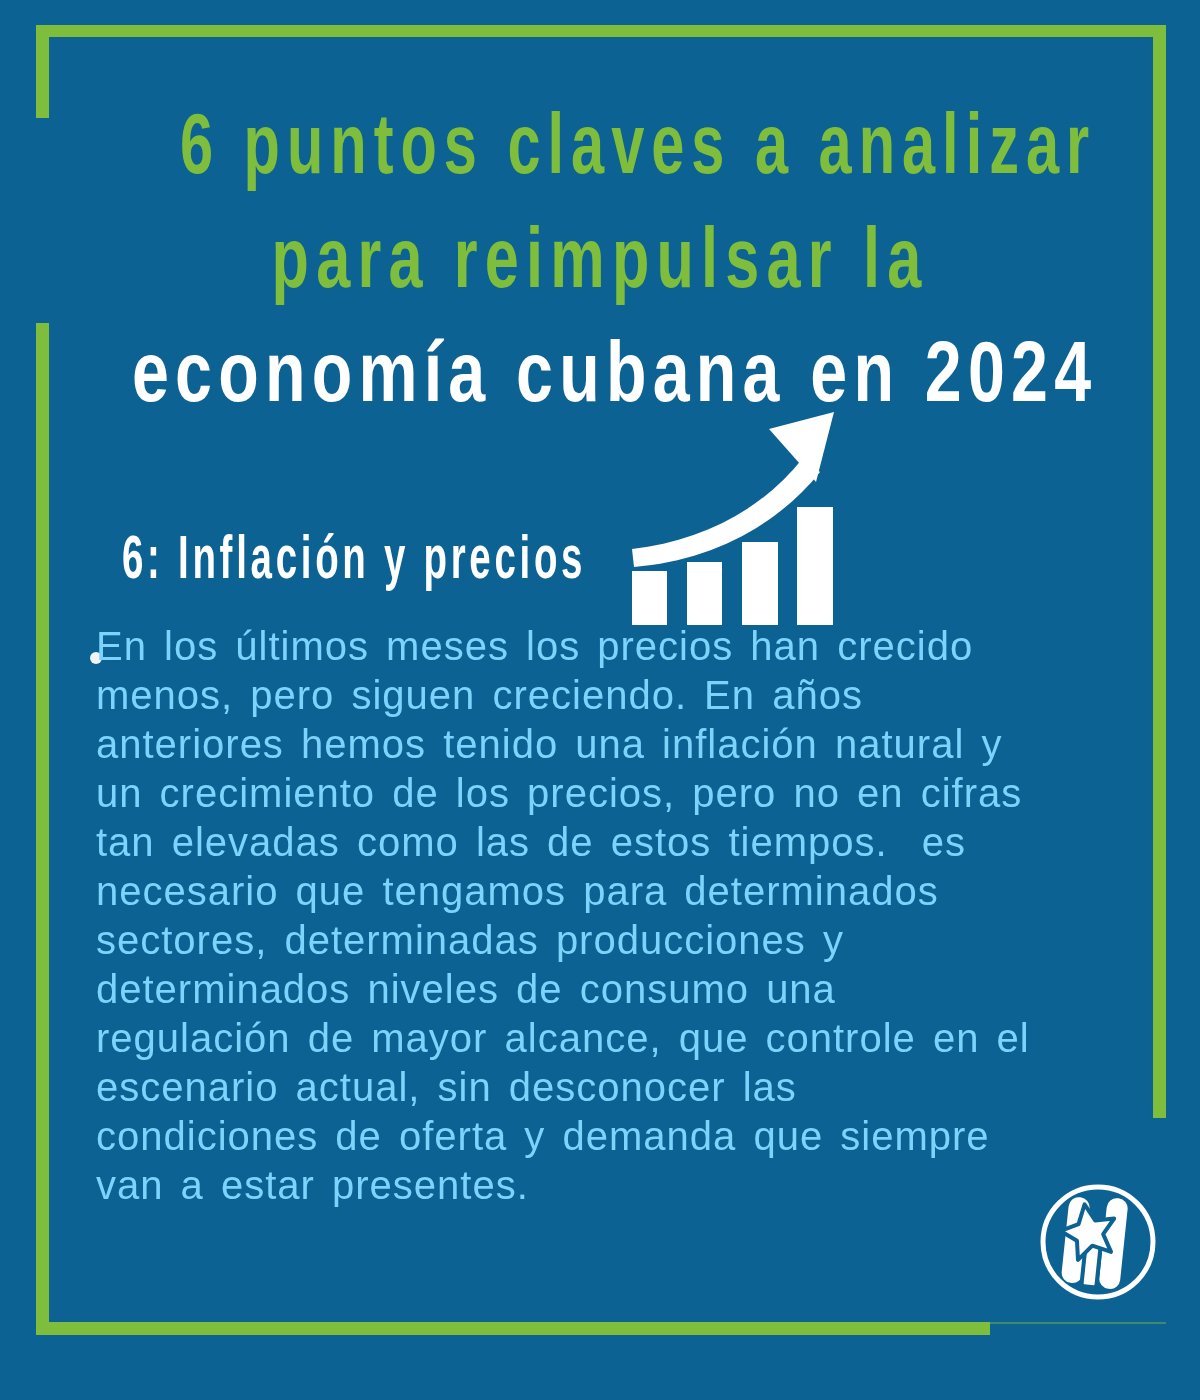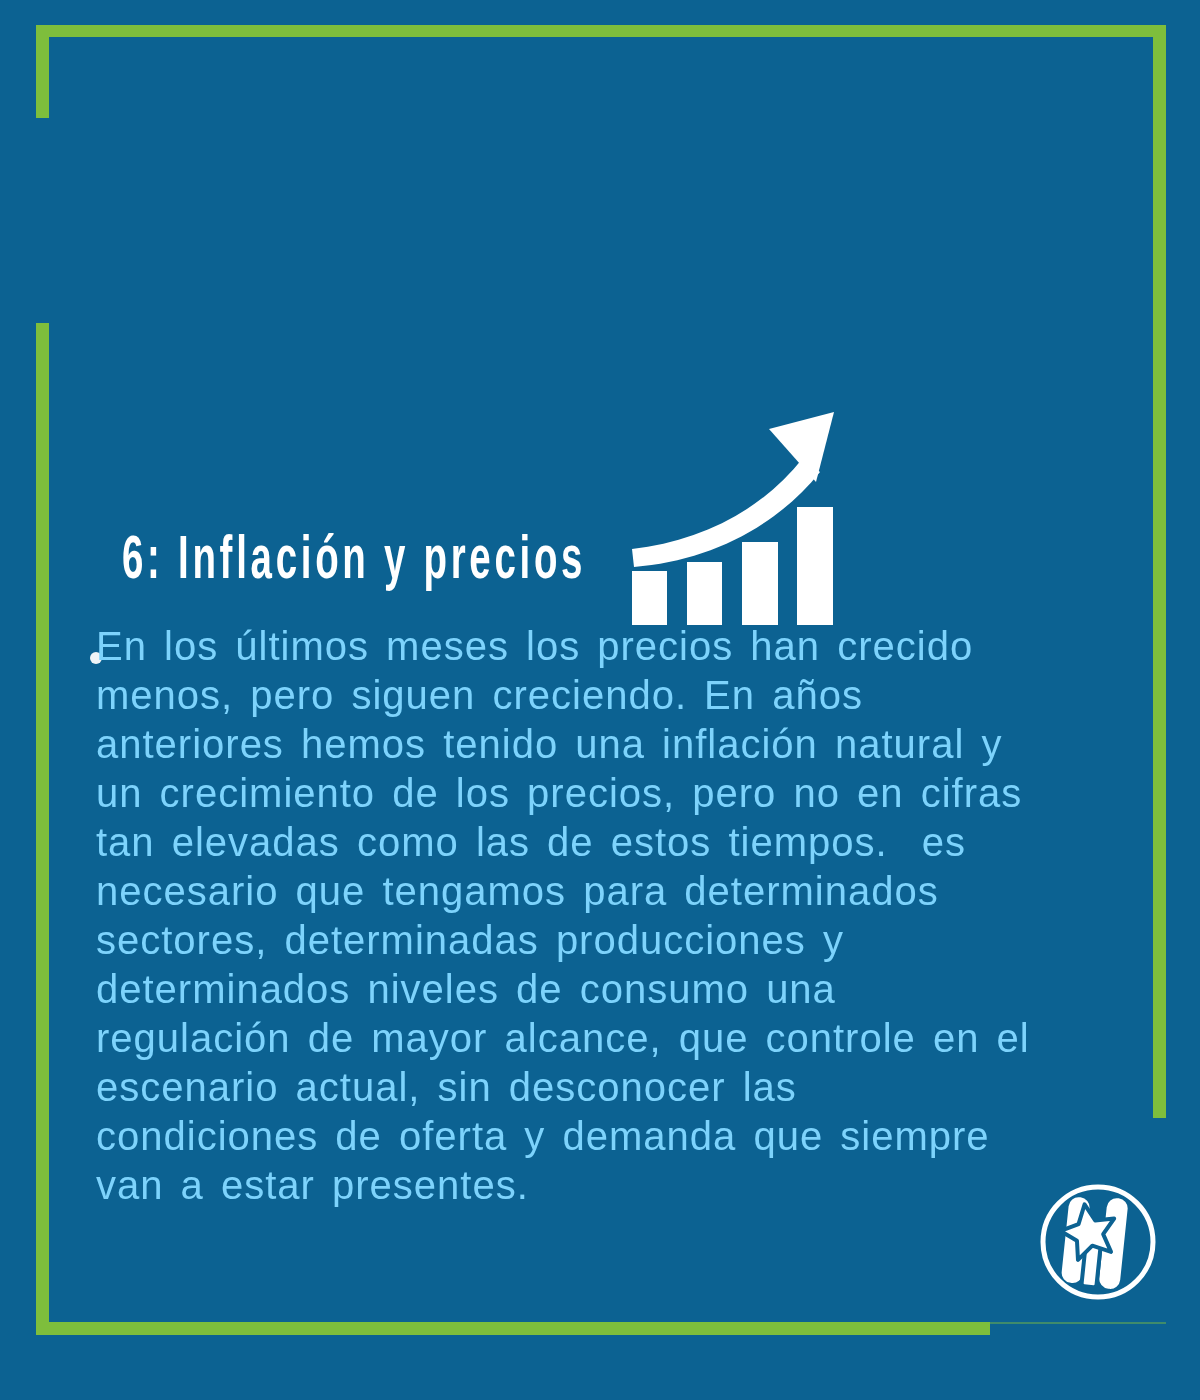--- a/index.html
+++ b/index.html
@@ -42,20 +42,25 @@
 
 <div class="canvas" style="--bg: #0C6292; --green: #7EBE3C;">
 
   <div class="frame frame-top"></div>
   <div class="frame frame-right"></div>
   <div class="frame frame-left-a"></div>
   <div class="frame frame-left-b"></div>
   <div class="frame frame-bottom"></div>
   <div class="frame frame-bottom-thin"></div>
 
+  <div class="title">
+    <div class="t1">6 puntos claves a analizar</div>
+    <div class="t2">para reimpulsar la</div>
+    <div class="t3">economía cubana en 2024</div>
+  </div>
 
   <div class="heading">6: Inflación y precios</div>
 
   <svg class="chart-icon" width="260" height="250" viewBox="600 390 260 250" xmlns="http://www.w3.org/2000/svg">
     <g fill="#FFFFFF">
       <rect x="632" y="571" width="35" height="54"></rect>
       <rect x="687" y="562" width="35" height="63"></rect>
       <rect x="742" y="542" width="36" height="83"></rect>
       <rect x="797" y="507" width="36" height="118"></rect>
       <path d="M 632 549 C 700 541 760 512 803 458 L 820 472 C 774 529 707 561 634 567 Z"></path>

